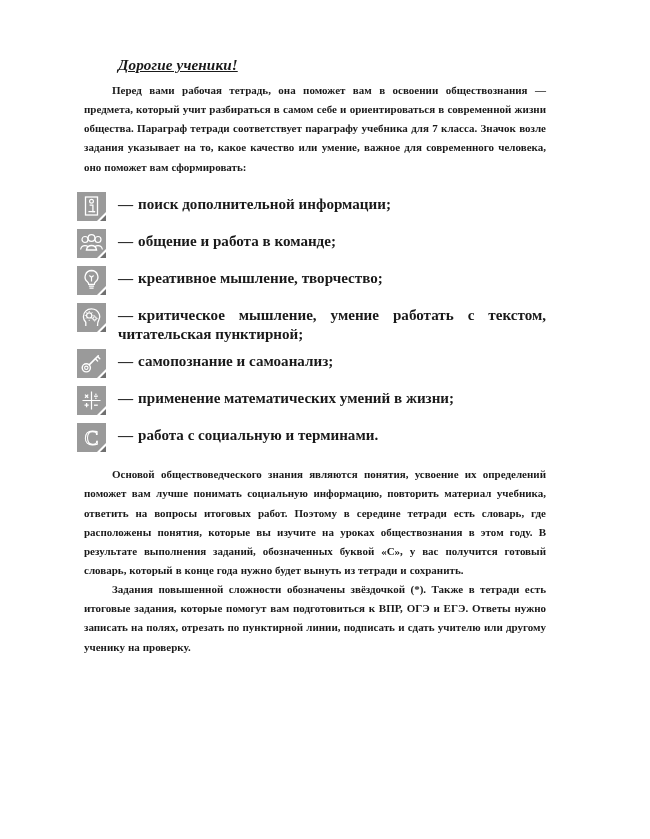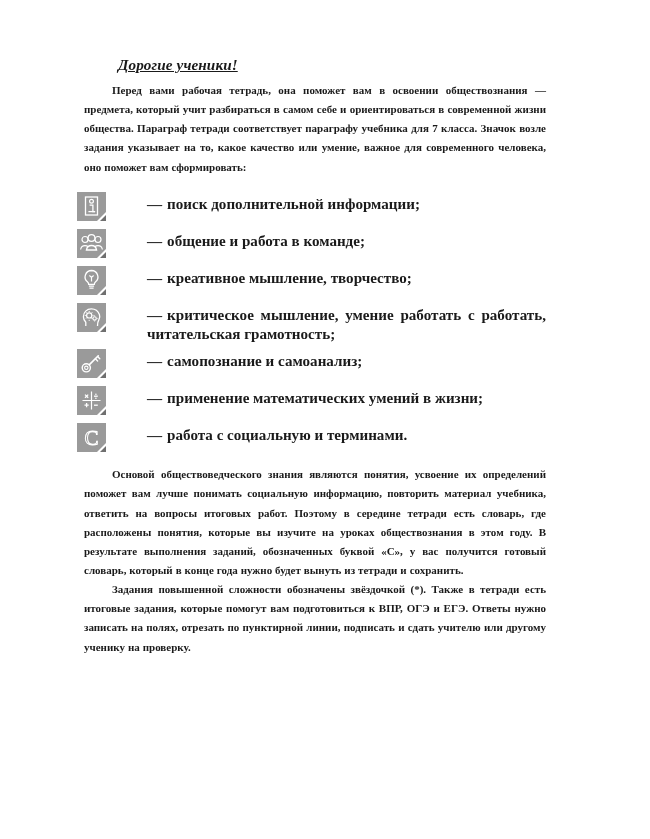--- a/index.html
+++ b/index.html
@@ -56,21 +56,20 @@
   .icon-list {
     margin: 14px 0 10px 0;
     padding: 0;
     list-style: none;
   }
   .icon-row {
     display: flex;
     align-items: flex-start;
     margin-bottom: 4px;
     min-height: 33px;
-    gap: 29px;
   }
   .icon-badge {
     position: relative;
     flex: 0 0 auto;
     width: 29px;
     height: 29px;
     margin-left: -7px;
     margin-right: 12px;
     margin-top: 1px;
   }
@@ -181,21 +180,21 @@
           <svg class="badge-svg" viewBox="0 0 29 29">
             <path d="M20.5 23 c0 -3 0.4 -4.6 1.4 -6.3 c1.1 -1.9 1.1 -3.6 0.5 -5.2 c-1.2 -3.3 -4.3 -5.6 -8 -5.6 c-4.6 0 -8 3.4 -8 7.8 c0 2.3 0.9 4.1 2.4 5.5 v3.8" fill="none" stroke="#ffffff" stroke-width="1.3"></path>
             <circle cx="12.2" cy="12.4" r="2.6" fill="none" stroke="#ffffff" stroke-width="1.2"></circle>
             <path d="M12.2 9.1 v-1.1 M12.2 16.8 v1.1 M8.9 12.4 h-1.1 M15.5 12.4 h1.1 M9.9 10.1 l-0.8 -0.8 M14.5 14.7 l0.8 0.8 M14.5 10.1 l0.8 -0.8 M9.9 14.7 l-0.8 0.8" fill="none" stroke="#ffffff" stroke-width="1"></path>
             <circle cx="17.6" cy="15.4" r="1.7" fill="none" stroke="#ffffff" stroke-width="1.1"></circle>
             <path d="M17.6 13.1 v-0.8 M17.6 17.7 v0.8 M15.3 15.4 h-0.8 M19.9 15.4 h0.8" fill="none" stroke="#ffffff" stroke-width="0.9"></path>
           </svg>
           <span class="badge-fold"></span>
           <span class="badge-fold2"></span>
         </span>
-        <span class="icon-desc"><span class="dash">—</span><span>критическое мышление, умение работать с работать, читательская грамотность;</span></span>
+        <span class="icon-desc"><span class="dash">—</span><span>критическое мышление, умение работать с текстом, читательская пунктирной;</span></span>
       </li>
 
       <li class="icon-row">
         <span class="icon-badge">
           <span class="badge-bg"></span>
           <svg class="badge-svg" viewBox="0 0 29 29">
             <circle cx="9.3" cy="18.8" r="4.1" fill="none" stroke="#ffffff" stroke-width="1.4"></circle>
             <circle cx="9.3" cy="18.8" r="1.7" fill="none" stroke="#ffffff" stroke-width="1.1"></circle>
             <path d="M12.2 15.9 L21.3 6.8" stroke="#ffffff" stroke-width="1.6" stroke-linecap="round"></path>
             <path d="M18.4 9.7 l2.2 2.2 M20.6 7.5 l2.2 2.2" stroke="#ffffff" stroke-width="1.4" stroke-linecap="round"></path>

